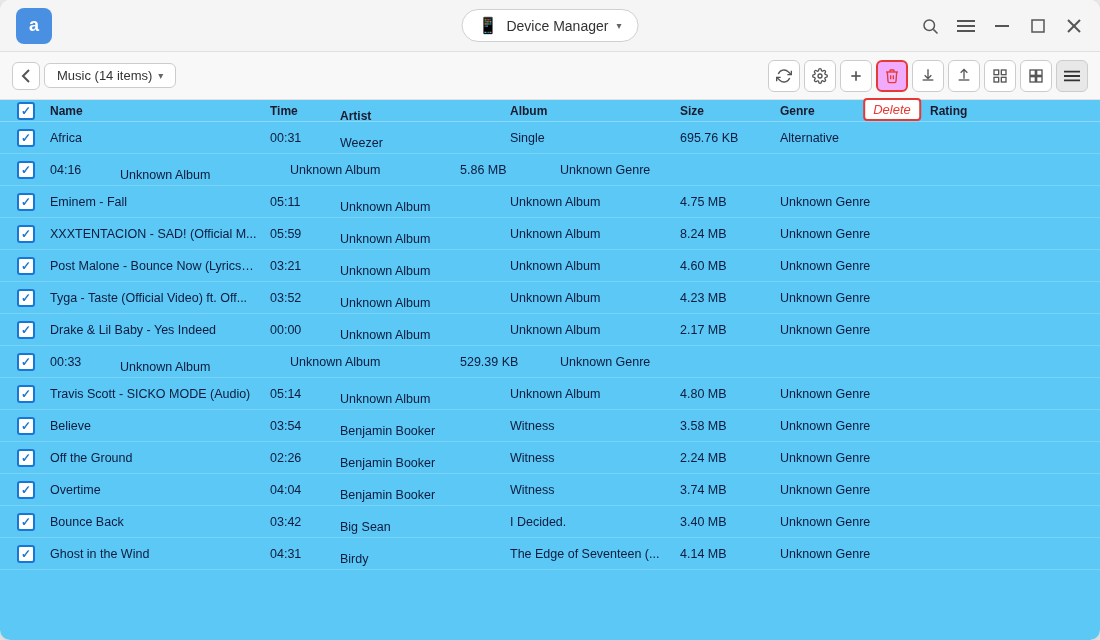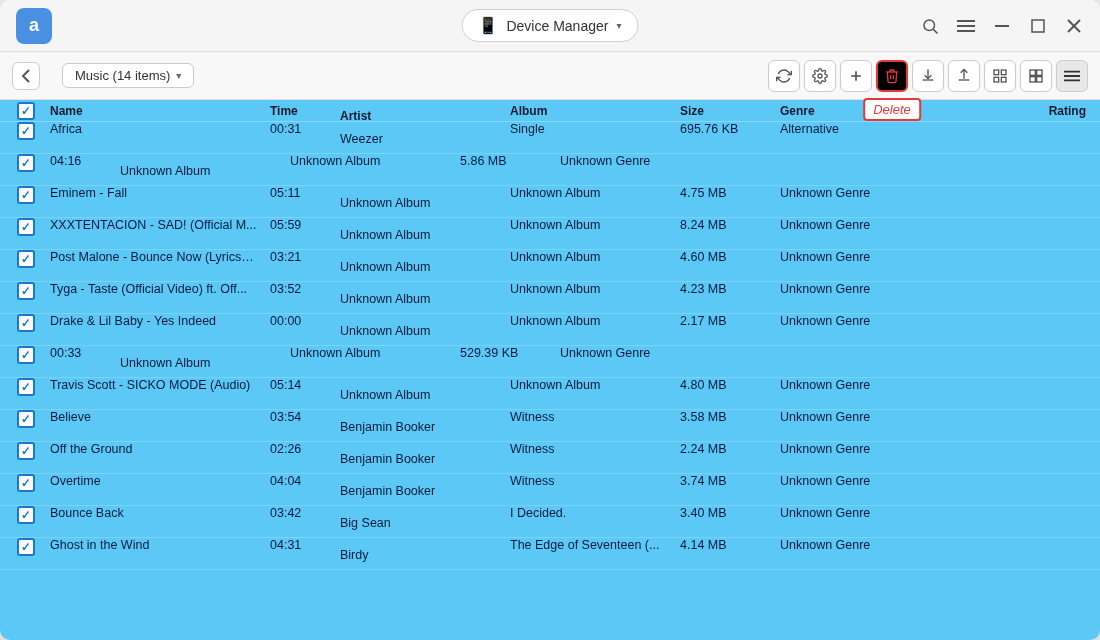--- a/index.html
+++ b/index.html
@@ -83,21 +83,21 @@
       font-size: 16px;
     }
     
     .toolbar {
       height: 48px;
       background: #f8f8f8;
       border-bottom: 1px solid #e0e0e0;
       display: flex;
       align-items: center;
       padding: 0 12px;
-      gap: 22px;
+      gap: 4px;
       flex-shrink: 0;
     }
     .back-btn {
       width: 28px;
       height: 28px;
       border: 1px solid #ccc;
       border-radius: 6px;
       background: white;
       display: flex;
       align-items: center;
@@ -133,21 +133,21 @@
       display: flex;
       align-items: center;
       justify-content: center;
       cursor: pointer;
       font-size: 15px;
       color: #555;
       position: relative;
     }
     .toolbar-icon-btn.delete-btn {
       border: 2px solid #e53935;
-      background: #000000;
+      background: #f0abfc;
       font-style: italic;
     }
     .toolbar-icon-btn.delete-btn svg {
       color: #e53935;
     }
     .delete-tooltip {
       position: absolute;
       top: 36px;
       left: 50%;
       transform: translateX(-50%);
@@ -181,34 +181,34 @@
       display: flex;
       align-items: center;
       justify-content: center;
     }
     .col-name { width: 220px; flex-shrink: 0; }
     .col-time { width: 70px; flex-shrink: 0; }
     .col-artist { width: 170px; flex-shrink: 0; margin-top: 10px; }
     .col-album { width: 170px; flex-shrink: 0; }
     .col-size { width: 100px; flex-shrink: 0; }
     .col-genre { width: 150px; flex-shrink: 0; }
-    .col-rating { flex: 1; text-align: right; }
+    .col-rating { flex: 1; }
     .th {
       font-size: 12px;
       font-weight: 600;
       color: #1a1a2e;
       padding: 0 6px;
     }
     .table-body {
       overflow-y: auto;
       height: calc(100% - 30px);
     }
     .table-row {
       display: flex;
-      align-items: flex-start;
+      align-items: center;
       height: 32px;
       padding: 0 8px;
       border-bottom: 1px solid rgba(255,255,255,0.2);
     }
     .cell {
       font-size: 12.5px;
       color: #0d1b3e;
       padding: 0 6px;
       overflow: hidden;
       text-overflow: ellipsis;

